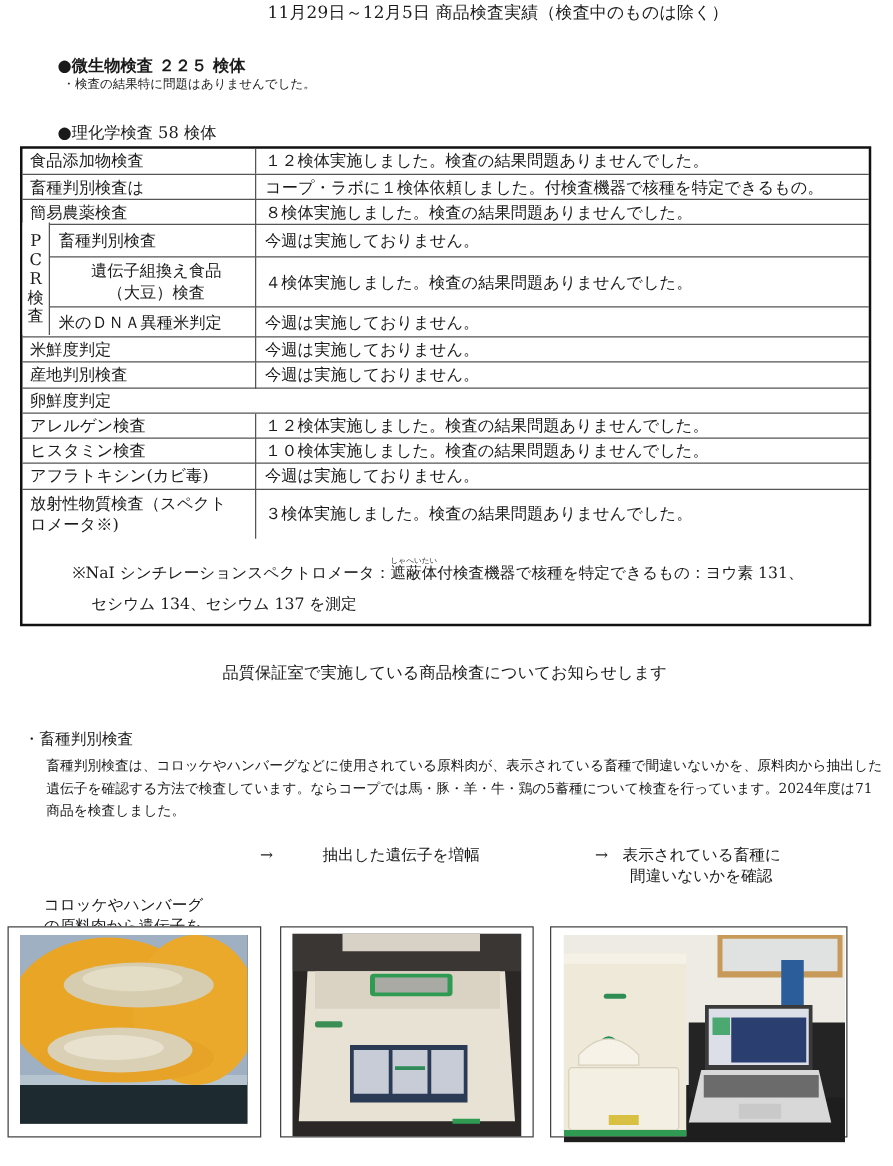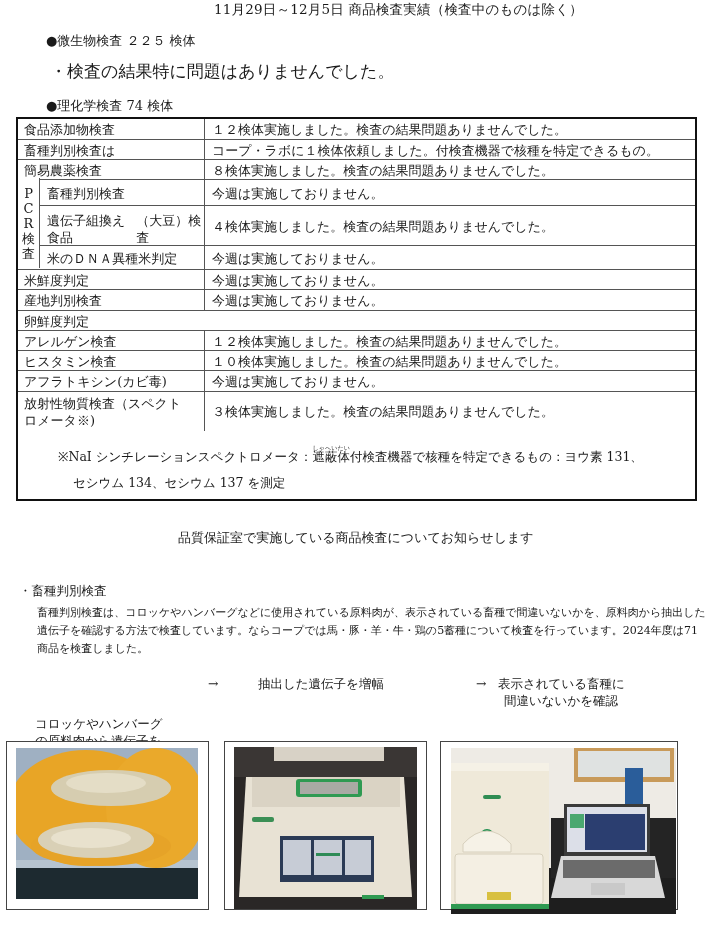--- a/index.html
+++ b/index.html
@@ -5,21 +5,21 @@
     html, body { margin: 0; padding: 0; background: #ffffff; }
     body {
       width: 714px; height: 933px; position: relative; overflow: hidden;
       font-family: "DejaVu Serif", "Liberation Serif", serif;
       color: #1a1a1a;
     }
     .abs { position: absolute; white-space: nowrap; }
 
     .title { left: 214px; top: 1px; font-size: 13.5px; letter-spacing: 0.2px; }
     .sec-head { font-size: 13px; }
-    .line { font-size: 17px; }
+    .line { font-size: 10px; }
 
     
     .tbl {
       position: absolute; left: 16px; top: 117px; width: 681px; height: 384px;
       border: 2px solid #111; box-sizing: border-box;
     }
     .tbl .row { position: absolute; left: 0; right: 0; border-top: 1px solid #555; }
     .tbl .row.first { border-top: none; }
     .tbl .lab, .tbl .val {
       position: absolute; top: 0; bottom: 0; display: flex; align-items: center;
@@ -46,24 +46,24 @@
 
     
     .frame { position: absolute; border: 1.5px solid #444; background: #fff; box-sizing: border-box; }
     .photo { position: absolute; overflow: hidden; }
   </style>
 </head>
 <body>
 
 <div class="abs title">11月29日～12月5日 商品検査実績（検査中のものは除く）</div>
 
-<div class="abs sec-head" style="left:46px; top:32px;">●微生物検査 ２２５ 検体</div>
+<div class="abs sec-head" style="left:46px; top:44px;font-weight:bold;">●微生物検査 ２２５ 検体</div>
 <div class="abs line" style="left:50px; top:60px;">・検査の結果特に問題はありませんでした。</div>
 
-<div class="abs sec-head" style="left:46px; top:97px;">●理化学検査 74 検体</div>
+<div class="abs sec-head" style="left:46px; top:97px;">●理化学検査 58 検体</div>
 
 <div class="tbl">
 
   <div class="row first" style="top:0; height:20px;">
     <div class="lab">食品添加物検査</div>
     <div class="val">１２検体実施しました。検査の結果問題ありませんでした。</div>
   </div>
   <div class="row" style="top:20px; height:20px;">
     <div class="lab">畜種判別検査は</div>
     <div class="val">コープ・ラボに１検体依頼しました。付検査機器で核種を特定できるもの。</div>
@@ -79,21 +79,21 @@
     <span>R</span>
     <span>検</span>
     <span>査</span>
   </div>
 
   <div class="row" style="top:60px; height:26px;">
     <div class="lab sub">畜種判別検査</div>
     <div class="val">今週は実施しておりません。</div>
   </div>
   <div class="row" style="top:86px; height:40px;">
-    <div class="lab sub" style="flex-direction:row; align-items:flex-end; justify-content:center;">
+    <div class="lab sub" style="flex-direction:column; align-items:center; justify-content:center;">
       <span>遺伝子組換え食品</span>
       <span style="padding-left:0;">（大豆）検査</span>
     </div>
     <div class="val">４検体実施しました。検査の結果問題ありませんでした。</div>
   </div>
   <div class="row" style="top:126px; height:24px;">
     <div class="lab sub">米のＤＮＡ異種米判定</div>
     <div class="val">今週は実施しておりません。</div>
   </div>
 

